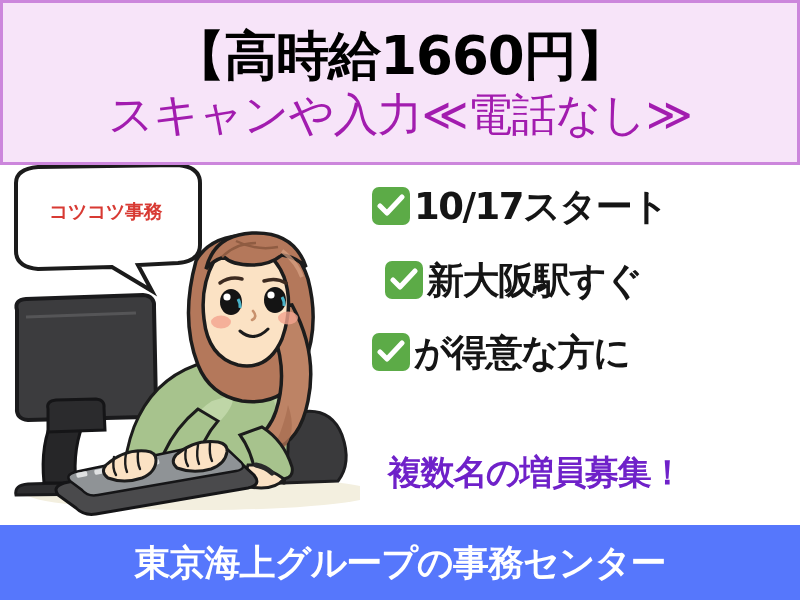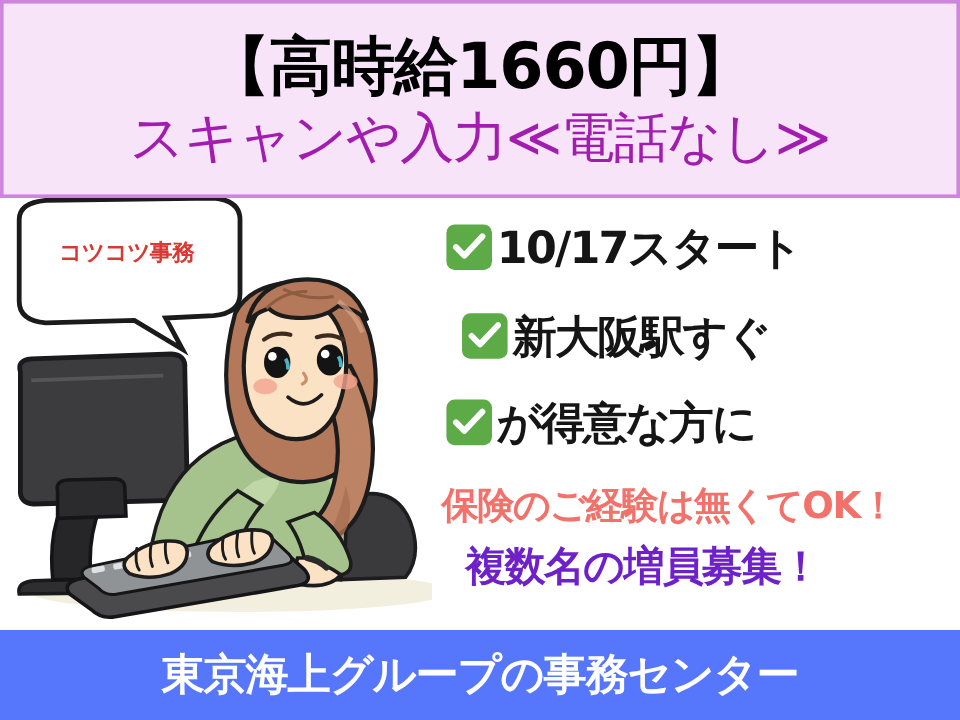--- a/index.html
+++ b/index.html
@@ -228,21 +228,20 @@
 
       <div class="chk-row r3">
         <span class="chkbox">
           <svg width="28" height="26" viewBox="0 0 28 26" aria-hidden="true">
             <path d="M3 13 L10 20 L25 4" stroke="#ffffff" stroke-width="5" fill="none" stroke-linecap="round" stroke-linejoin="round"></path>
           </svg>
         </span>
         <span class="chk-label">が得意な方に</span>
       </div>
 
-      <div class="pinkline">保険のご経験は無くてOK！</div>
       <div class="purpleline">複数名の増員募集！</div>
     </div>
   </div>
 
   <div class="footer">
     <div class="footer-text">東京海上グループの事務センター</div>
   </div>
 
 </div>
 

